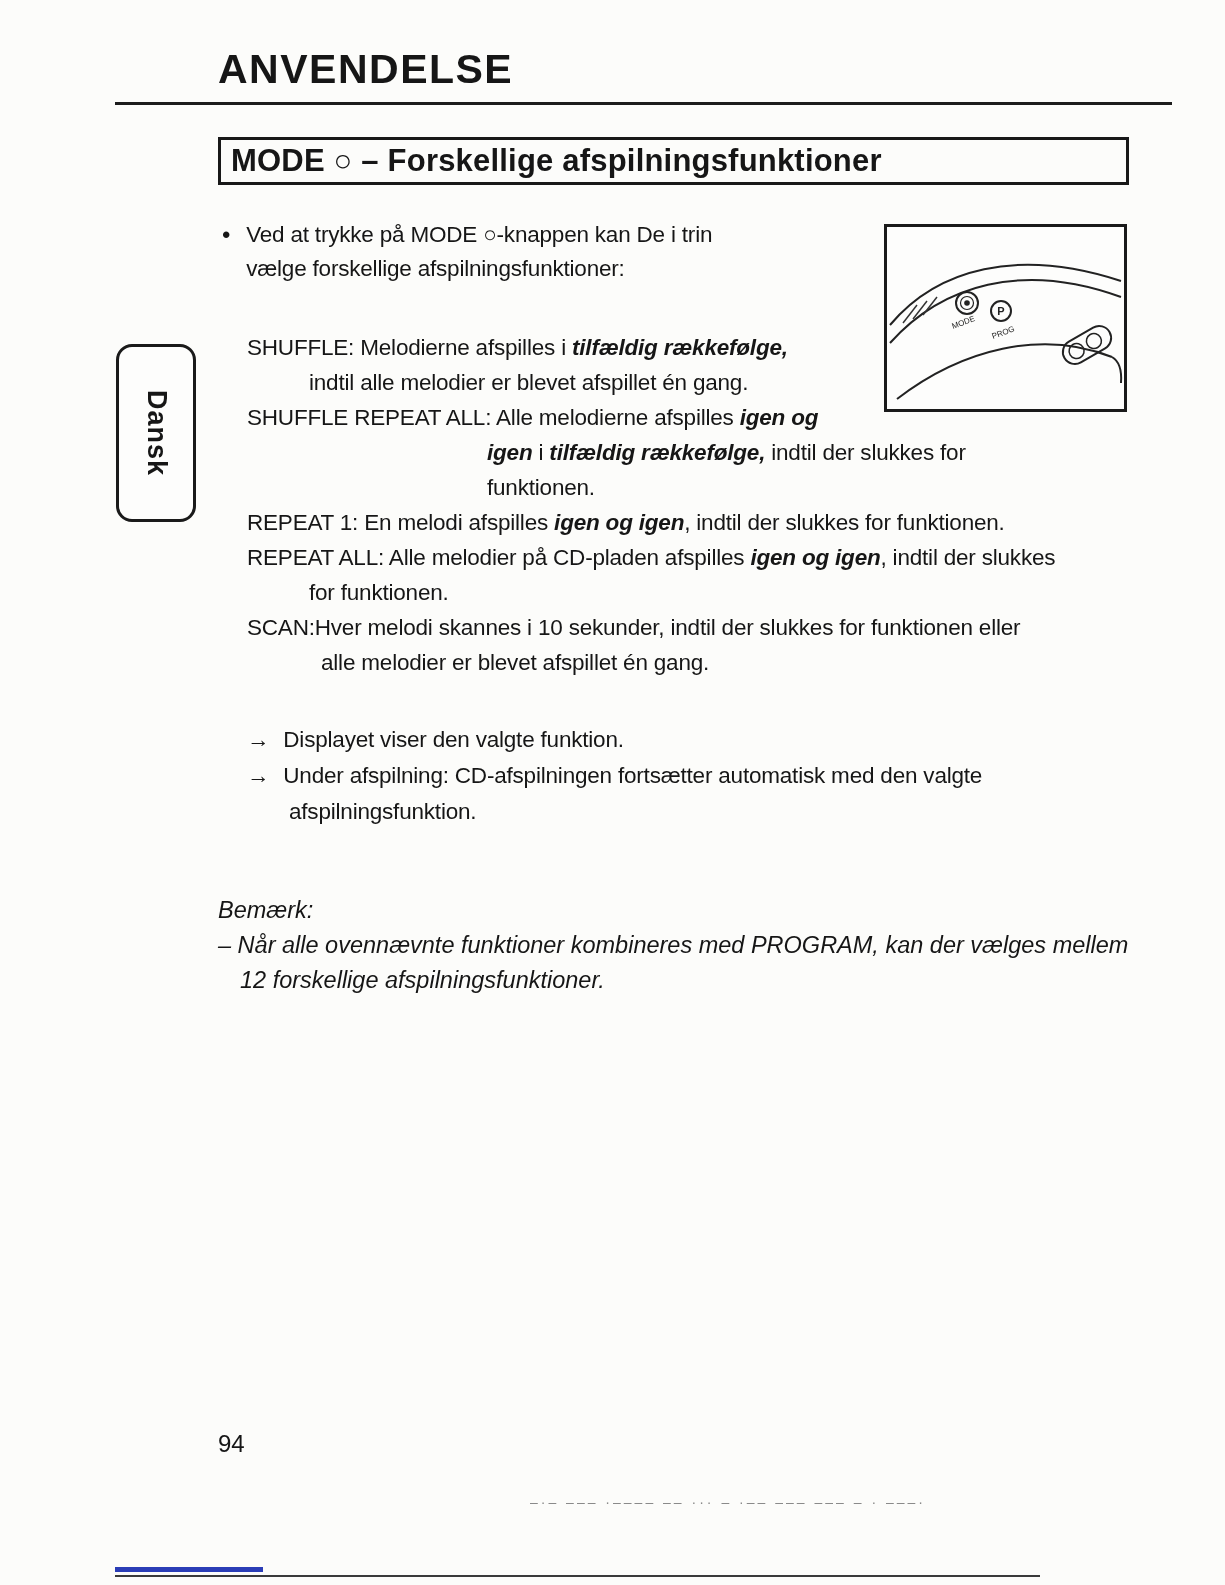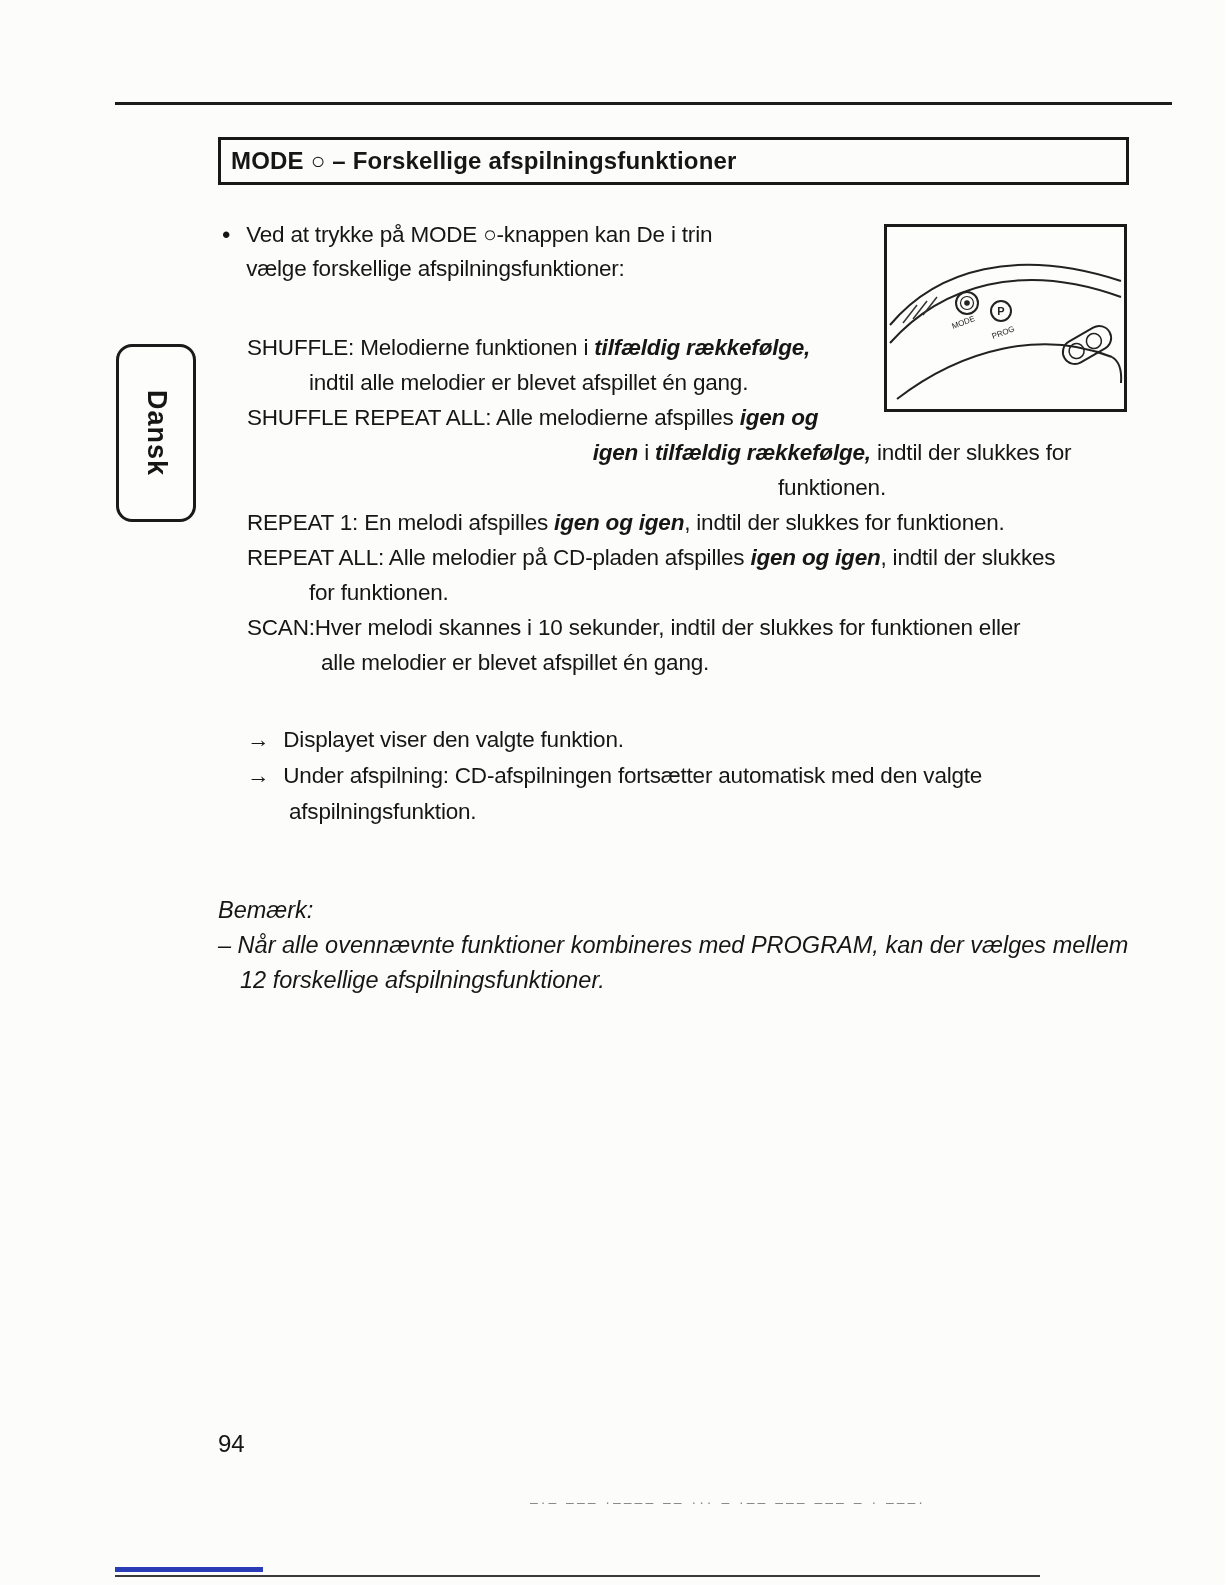--- a/index.html
+++ b/index.html
@@ -20,21 +20,21 @@
   .title-rule {
     position:absolute; left:115px; top:102px;
     width:1057px; height:3px; background:#1c1c1c;
   }
   .header-box {
     position:absolute; left:218px; top:137px;
     width:911px; height:48px;
     border:3px solid #181818;
     display:flex; align-items:center;
     padding-left:10px;
-    font-size:24px; font-weight:bold; letter-spacing:0.2px;
+    font-size:31px; font-weight:bold; letter-spacing:0.2px;
   }
   .body-text { font-size:22.5px; letter-spacing:-0.2px; }
   .line { white-space:nowrap; line-height:35px; }
   .bi { font-weight:bold; font-style:italic; }
   .intro {
     position:absolute; left:222px; top:218px; width:640px;
     display:flex;
   }
   .intro .bullet { font-size:24px; line-height:34px; margin-right:16px; }
   .intro .line { line-height:34px; }
@@ -51,21 +51,21 @@
     background:#fdfdfc;
   }
   .dansk-tab span {
     position:absolute; left:50%; top:50%;
     transform:translate(-50%,-50%) rotate(90deg);
     font-size:27px; font-weight:bold; letter-spacing:1px;
     white-space:nowrap;
   }
   .modes { position:absolute; left:247px; top:330px; width:930px; }
   .ind1 { margin-left:62px; }
-  .ind2 { margin-left:240px;text-align:center; }
+  .ind2 { margin-left:240px; }
   .ind3 { margin-left:74px; }
   .scan-gap { margin-left:0; }
   .results { position:absolute; left:247px; top:722px; width:930px; }
   .results .line { line-height:36px; }
   .arrow { font-weight:bold; margin-right:14px; }
   .rind { margin-left:42px; }
   .key { font-weight:bold; font-style:normal; }
   .note {
     position:absolute; left:218px; top:893px; width:940px;
     font-style:italic; font-size:23.5px;
@@ -87,20 +87,21 @@
   .artifact-rule {
     position:absolute; left:115px; top:1575px;
     width:925px; height:2px; background:#3a3a3a;
   }
 </style>
 </head>
 <body>
 
 <div class="page">
 
+  <div class="page-title">ANVENDELSE</div>
   <div class="title-rule"></div>
 
   <div class="header-box">
     <span>MODE ○ – Forskellige afspilningsfunktioner</span>
   </div>
 
   <div class="intro body-text">
     <span class="bullet">•</span>
     <div>
       <div class="line">Ved at trykke på MODE ○-knappen kan De i trin</div>
@@ -139,21 +140,21 @@
       </g>
     </svg>
   </div>
 
   <div class="dansk-tab">
     <span>Dansk</span>
   </div>
 
   <div class="modes body-text">
     <div class="line">
-      <span>SHUFFLE:</span><span> Melodierne funktionen i </span><span class="bi">tilfældig rækkefølge,</span>
+      <span>SHUFFLE:</span><span> Melodierne afspilles i </span><span class="bi">tilfældig rækkefølge,</span>
     </div>
     <div class="line ind1">indtil alle melodier er blevet afspillet én gang.</div>
 
     <div class="line">
       <span>SHUFFLE REPEAT ALL:</span><span> Alle melodierne afspilles </span><span class="bi">igen og</span>
     </div>
     <div class="line ind2">
       <span class="bi">igen</span><span> i </span><span class="bi">tilfældig rækkefølge,</span><span> indtil der slukkes for</span>
     </div>
     <div class="line ind2">funktionen.</div>

